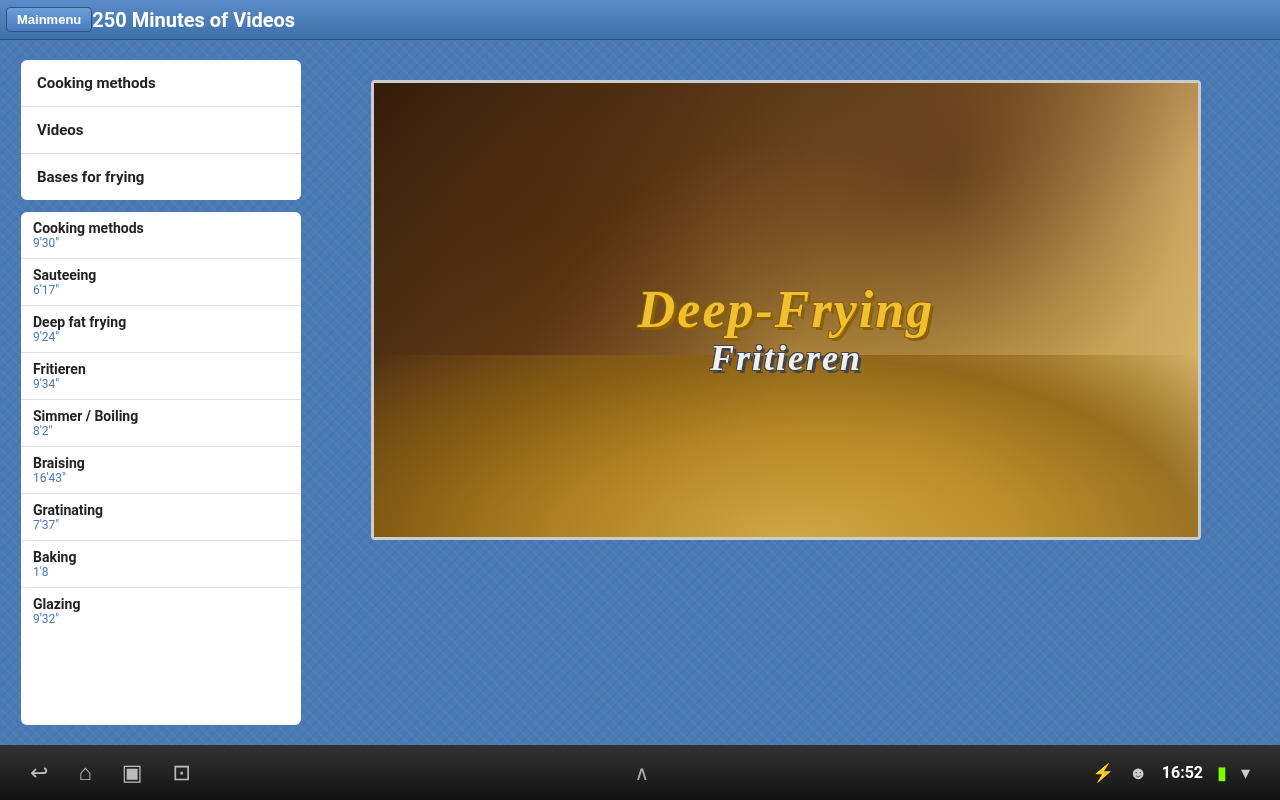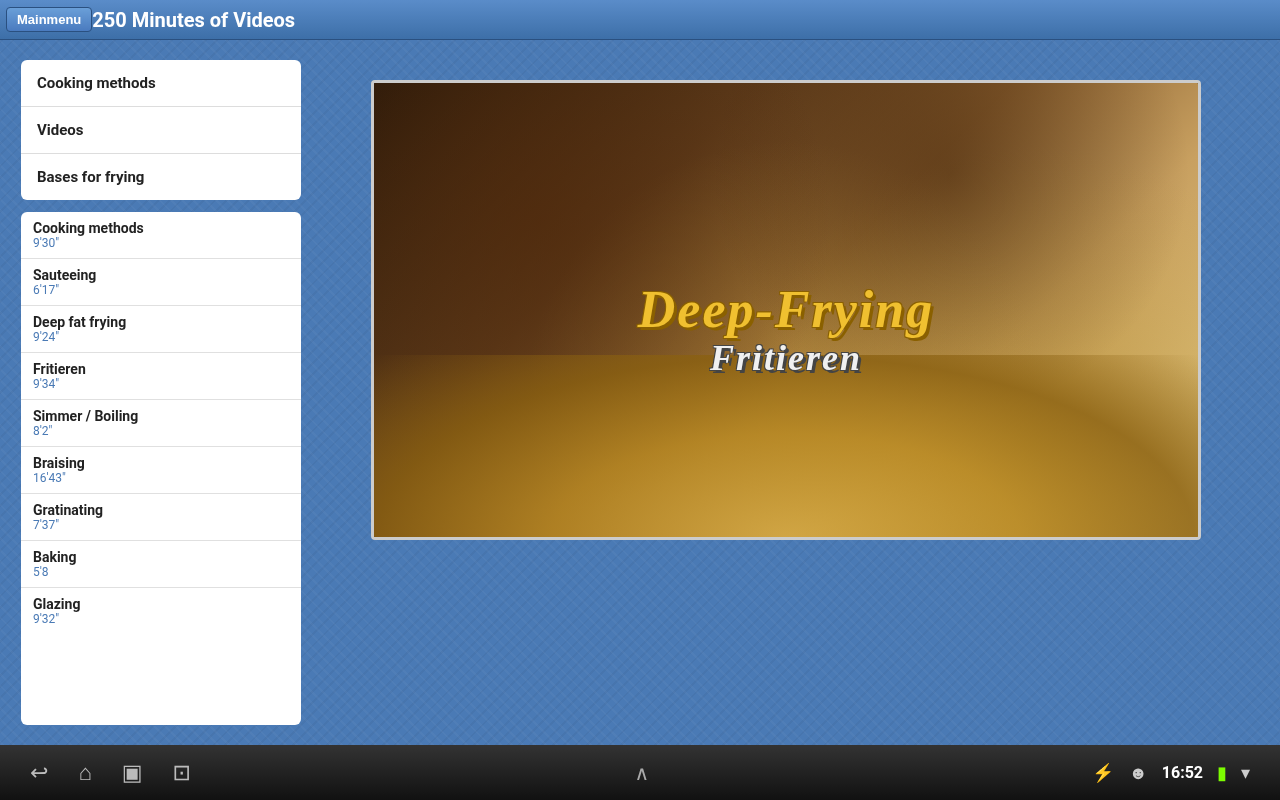--- a/index.html
+++ b/index.html
@@ -273,21 +273,21 @@
       <div class="video-item">
         <div class="video-title">Braising</div>
         <div class="video-duration">16'43"</div>
       </div>
       <div class="video-item">
         <div class="video-title">Gratinating</div>
         <div class="video-duration">7'37"</div>
       </div>
       <div class="video-item">
         <div class="video-title">Baking</div>
-        <div class="video-duration">5'8</div>
+        <div class="video-duration">1'8</div>
       </div>
       <div class="video-item">
         <div class="video-title">Glazing</div>
         <div class="video-duration">9'32"</div>
       </div>
     </div>
   </div>
 
   <div class="video-panel">
     <div class="video-container">

